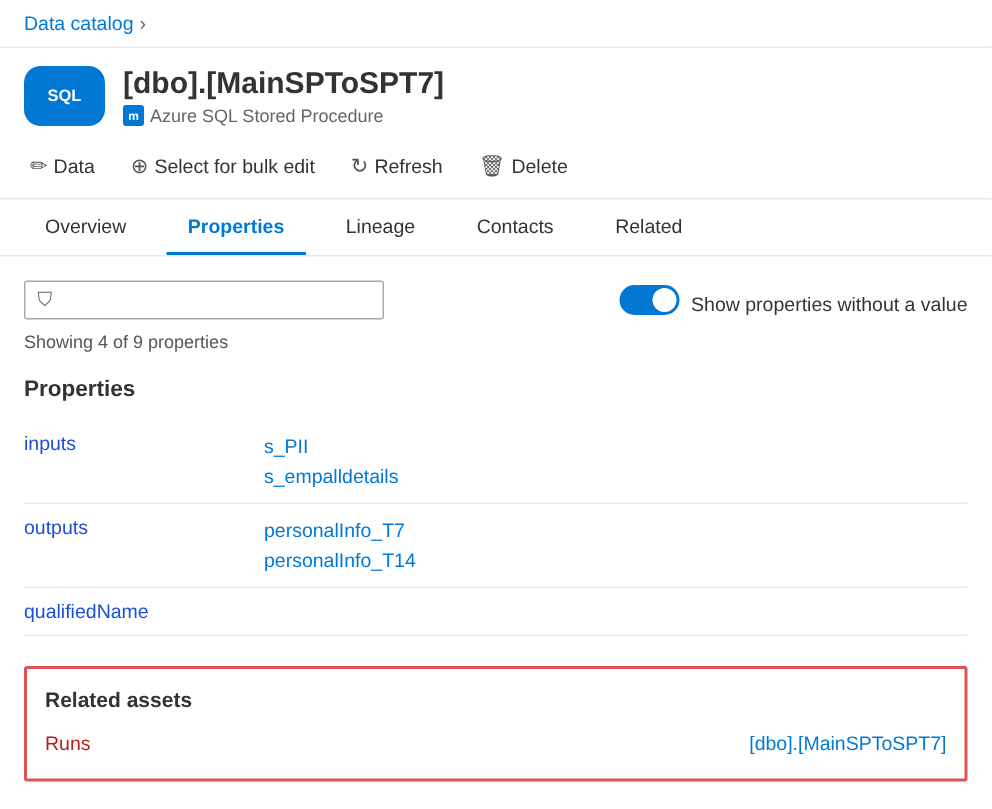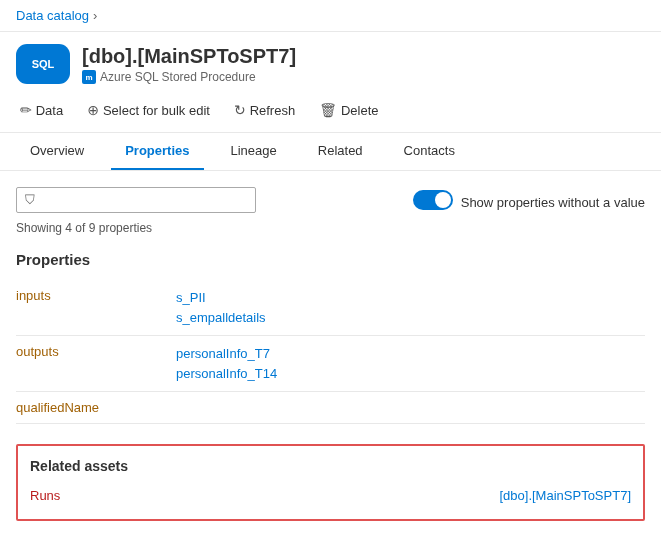--- a/index.html
+++ b/index.html
@@ -191,21 +191,21 @@
     }
     .property-row {
       border-bottom: 1px solid #e8e8e8;
     }
     .property-row td {
       padding: 8px 0;
       vertical-align: top;
     }
     .property-key {
       font-size: 13px;
-      color: #a16207;
+      color: #1d4ed8;
       width: 160px;
       font-weight: 400;
     }
     .property-value {
       font-size: 13px;
     }
     .property-value a {
       color: #0078d4;
       text-decoration: none;
       display: block;
@@ -276,22 +276,22 @@
       <span class="btn-icon">🗑</span>
       <span>Delete</span>
     </button>
   </div>
 </div>
 
 <div class="tabs-section">
   <div class="tab">Overview</div>
   <div class="tab active">Properties</div>
   <div class="tab">Lineage</div>
+  <div class="tab">Contacts</div>
   <div class="tab">Related</div>
-  <div class="tab">Contacts</div>
 </div>
 
 <div class="content-section">
   <div class="filter-row">
     <div class="filter-input-wrap">
       <span class="filter-icon">⛉</span>
     </div>
     <div class="toggle-wrap">
       <div class="toggle">
         <div class="toggle-knob"></div>

